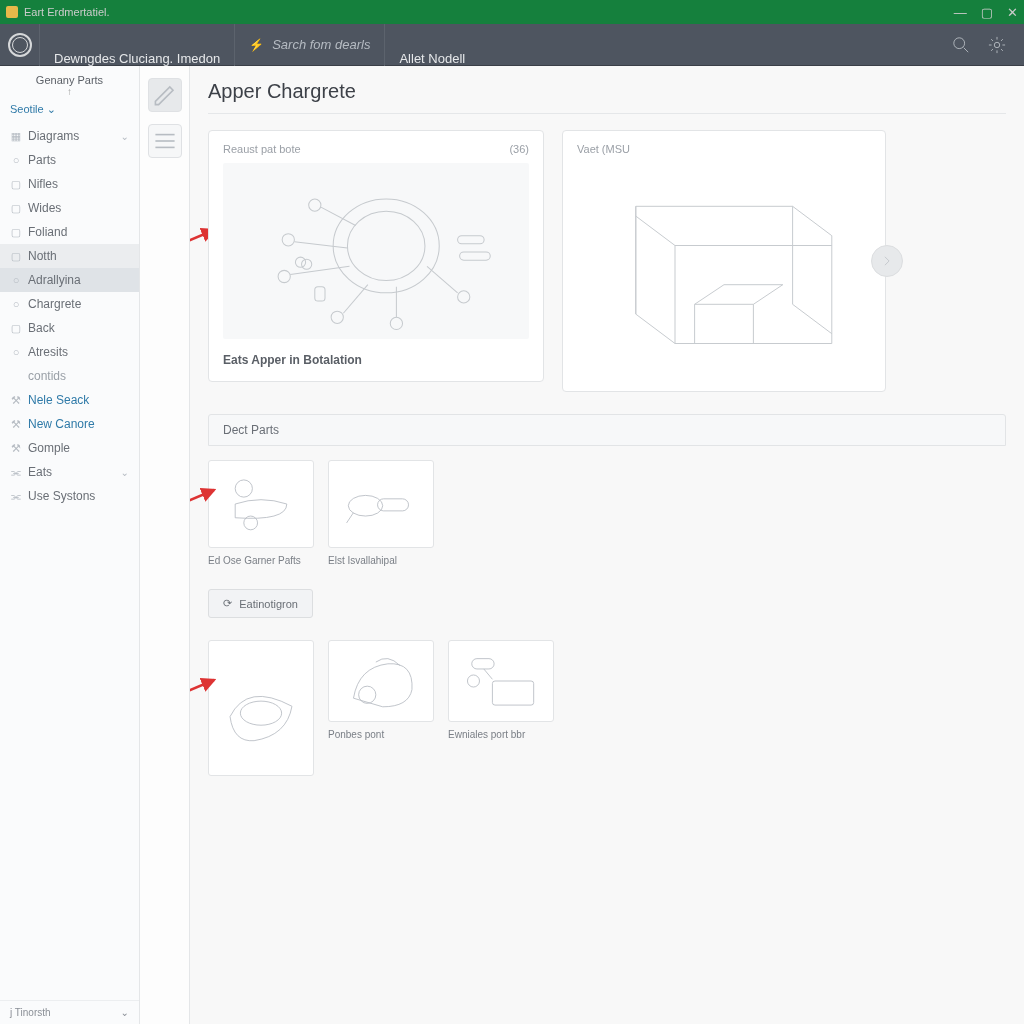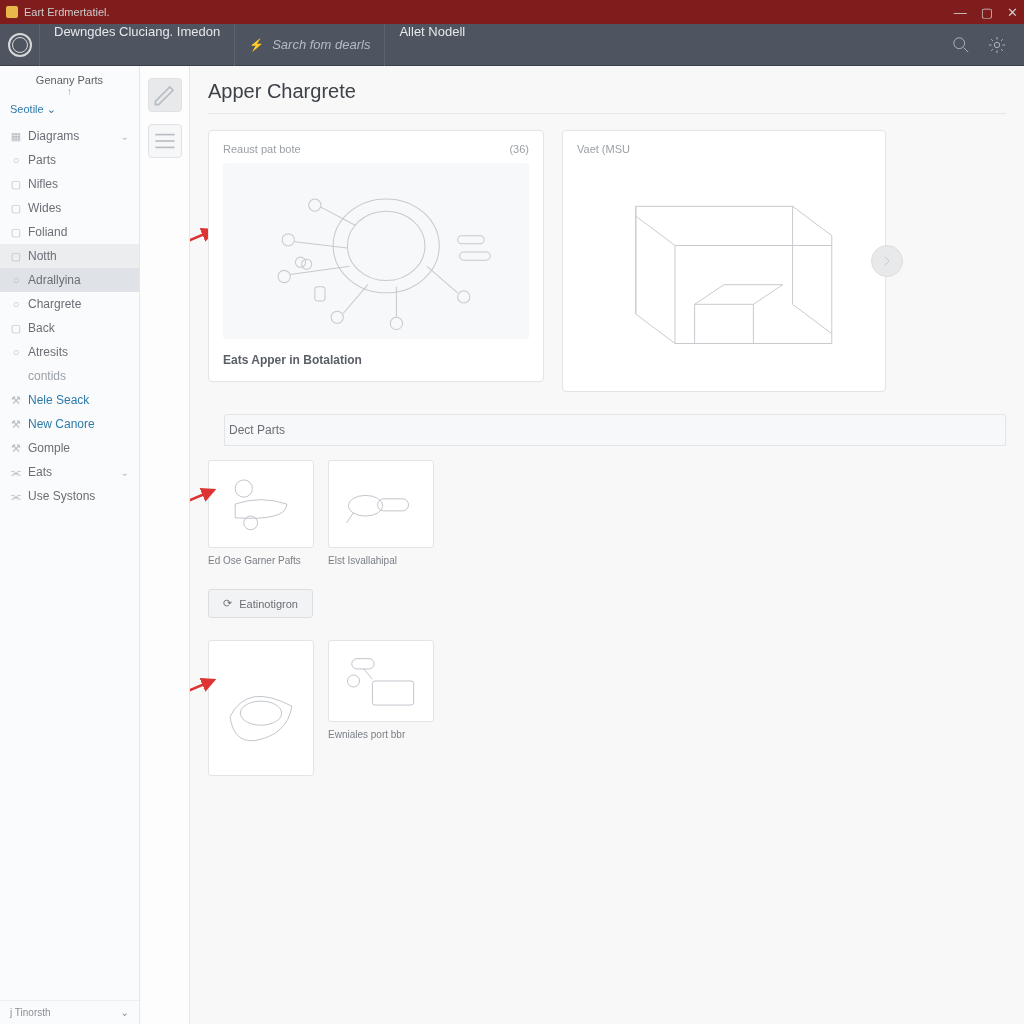--- a/index.html
+++ b/index.html
@@ -1,30 +1,30 @@
 <!DOCTYPE html>
 <html><head>
 <meta charset="utf-8">
 <style>
   * { box-sizing: border-box; margin: 0; padding: 0; font-family: -apple-system, BlinkMacSystemFont, "Segoe UI", Arial, sans-serif; }
   html, body { width: 1024px; height: 1024px; overflow: hidden; background: #f8f8f8; }
 
   
-  .titlebar { height: 24px; background: #7f1d1d; color: #ccc; display: flex; align-items: center; justify-content: space-between; font-size: 11px; padding: 0 6px; }
+  .titlebar { height: 24px; background: #15803d; color: #ccc; display: flex; align-items: center; justify-content: space-between; font-size: 11px; padding: 0 6px; }
   .titlebar-left { display: flex; align-items: center; gap: 6px; }
   .titlebar-left .app-icon { width: 12px; height: 12px; background: #e8b94a; border-radius: 2px; }
   .win-controls { display: flex; gap: 14px; font-size: 13px; color: #ccc; }
   .win-controls span { cursor: pointer; font-family: "Segoe UI Symbol", sans-serif; }
 
   
   .header { height: 42px; background: #4e5560; display: flex; align-items: center; color: #e6e8ea; font-size: 13px; border-bottom: 1px solid #3a3f47; }
   .logo-cell { width: 40px; height: 42px; display: flex; align-items: center; justify-content: center; border-right: 1px solid #5c636d; }
   .logo-ring { width: 24px; height: 24px; border: 2px solid #d6d8da; border-radius: 50%; position: relative; display: flex; align-items: center; justify-content: center; }
   .logo-ring::before { content:""; width:14px; height:14px; border:1px solid #d6d8da; border-radius:50%; }
-  .header-cell { padding: 0 14px; height: 42px; display: flex; align-items: flex-start; border-right: 1px solid #5c636d; }
+  .header-cell { padding: 0 14px; height: 42px; display: flex; align-items: flex-end; border-right: 1px solid #5c636d; }
   .search-cell { display:flex; align-items:center; gap:8px; color:#b5bbc2; }
   .search-cell .bolt { font-size: 12px; }
   .header-right { margin-left: auto; display: flex; align-items: center; gap: 18px; padding-right: 18px; }
   .hdr-icon { width: 18px; height: 18px; display:flex; align-items:center; justify-content:center; color:#d6d8da; cursor:pointer; }
 
   
   .body { display: flex; height: calc(1024px - 24px - 42px); }
 
   
   .sidebar { width: 140px; background: #fafbfc; border-right: 1px solid #e4e6e8; font-size: 12px; display:flex; flex-direction:column; }
@@ -58,21 +58,21 @@
   .diagram-box { background:#f7f8f9; border-radius:2px; display:flex; align-items:center; justify-content:center; }
   .big-card.left { width:336px; }
   .big-card.left .diagram-box { height:176px; }
   .big-card.right { width:324px; }
   .big-card.right .diagram-box { height:214px; background:transparent; }
   .caption { font-size:12px; color:#5a5f66; margin-top:14px; font-weight:600; }
 
   .nav-circle { position:absolute; right:-18px; top:50%; transform:translateY(-50%); width:32px; height:32px; border-radius:50%; background:#e7e9eb; display:flex; align-items:center; justify-content:center; color:#9ba0a7; cursor:pointer; border:1px solid #dcdee0; }
 
   
-  .section-bar { border:1px solid #e2e4e6; background:#f7f8f9; border-radius:3px 3px 0 0; padding:8px 4px; font-size:12px; color:#6a6f76; margin-bottom:14px;margin-left:16px; }
+  .section-bar { border:1px solid #e2e4e6; background:#f7f8f9; border-radius:3px 3px 0 0; padding:8px 14px; font-size:12px; color:#6a6f76; margin-bottom:14px; }
 
   
   .parts-row { display:flex; gap:14px; margin-bottom:18px; }
   .part-card { border:1px solid #e2e4e6; border-radius:3px; background:#fff; width:106px; height:88px; display:flex; align-items:center; justify-content:center; }
   .part-card.tall { height:136px; }
   .part-cap { font-size:10px; color:#7a7f86; margin-top:6px; width:106px; line-height:1.3; }
   .part-col { display:flex; flex-direction:column; }
 
   .action-btn { margin-top:4px; border:1px solid #dcdee0; background:#f2f3f5; border-radius:3px; padding:7px 14px; font-size:11px; color:#6a6f76; display:inline-flex; align-items:center; gap:7px; cursor:pointer; }
 
@@ -391,20 +391,30 @@
             <svg viewBox="0 0 100 120" style="width:86px;height:116px">
                 <path d="M14 70 q20 -40 72 -12 q-6 34 -44 40 q-24 2 -28 -28z"></path>
                 <ellipse cx="50" cy="66" rx="24" ry="14"></ellipse>
               </svg>
           </div>
           <div class="part-cap"></div>
         </div>
         <div class="part-col">
           <div class="part-card" style="height:82px">
             <svg viewBox="0 0 100 80" style="width:86px;height:70px">
+                <path d="M18 60 q6 -36 40 -40 q30 -2 28 30 q-4 20 -34 20 z"></path>
+                <circle cx="34" cy="56" r="10"></circle>
+                <path d="M44 18 q14 -10 28 4"></path>
+              </svg>
+          </div>
+          <div class="part-cap">Ponbes pont</div>
+        </div>
+        <div class="part-col">
+          <div class="part-card" style="height:82px">
+            <svg viewBox="0 0 100 80" style="width:86px;height:70px">
                 <rect x="40" y="40" width="48" height="28" rx="3"></rect>
                 <rect x="16" y="14" width="26" height="12" rx="6"></rect>
                 <path d="M30 26 l10 12"></path>
                 <circle cx="18" cy="40" r="7"></circle>
               </svg>
           </div>
           <div class="part-cap">Ewniales port bbr</div>
         </div>
       </div>
     </div>

